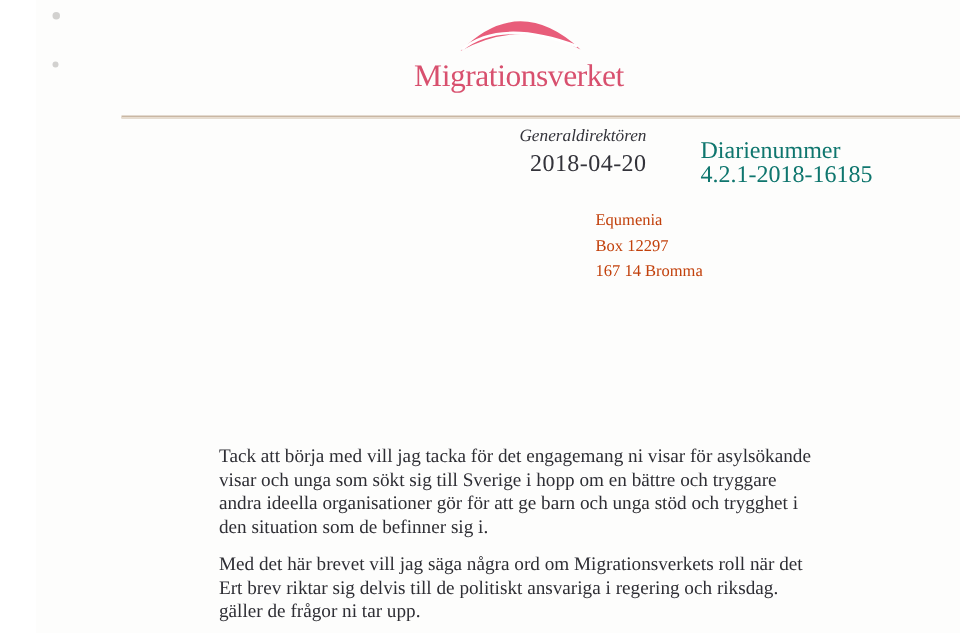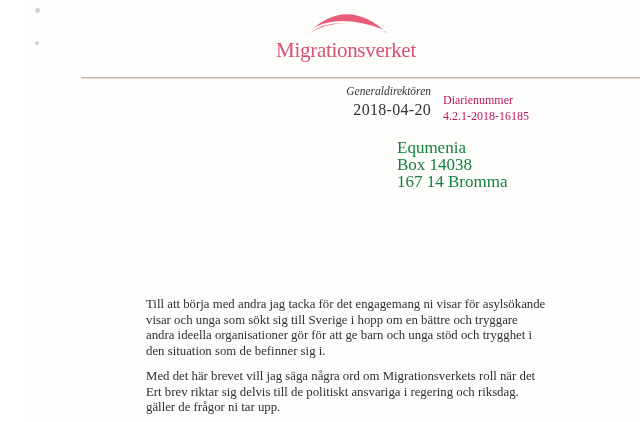--- a/index.html
+++ b/index.html
@@ -44,30 +44,30 @@
     position: absolute;
     left: 235px; top: 85px; width: 172px;
     text-align: right;
     color: #33333a;
   }
   .sender-title { font-style: italic; font-size: 11.5px; }
   .letter-date { font-size: 16px; margin-top: 4px; letter-spacing: 0.3px; }
 
   .diary {
     position: absolute;
-    left: 419px; top: 93px;
-    font-size: 12px; line-height: 15.5px;
-    color: #be185d;
+    left: 443px; top: 93px;
+    font-size: 16px; line-height: 15.5px;
+    color: #0f766e;
   }
 
   .recipient {
     position: absolute;
     left: 373px; top: 139px;
-    font-size: 17px; line-height: 17px;
-    color: #15803d;
+    font-size: 11px; line-height: 17px;
+    color: #c2410c;
   }
 
   .heading {
     position: absolute;
     left: 122px; top: 266px;
     font-family: "Liberation Sans", sans-serif;
     font-weight: bold;
     font-size: 14px;
     letter-spacing: 0.2px;
     color: #26262a;
@@ -105,28 +105,28 @@
     <div class="letter-date">2018-04-20</div>
   </div>
 
   <div class="diary">
     <div>Diarienummer</div>
     <div>4.2.1-2018-16185</div>
   </div>
 
   <div class="recipient">
     <div class="line">Equmenia</div>
-    <div class="line">Box 14038</div>
+    <div class="line">Box 12297</div>
     <div class="line">167 14 Bromma</div>
   </div>
 
 
   <div class="letter-body">
     <div class="para">
-      <div class="line">Till att börja med andra jag tacka för det engagemang ni visar för asylsökande</div>
+      <div class="line">Tack att börja med vill jag tacka för det engagemang ni visar för asylsökande</div>
       <div class="line">visar och unga som sökt sig till Sverige i hopp om en bättre och tryggare</div>
       <div class="line">andra ideella organisationer gör för att ge barn och unga stöd och trygghet i</div>
       <div class="line">den situation som de befinner sig i.</div>
     </div>
     <div class="para">
       <div class="line">Med det här brevet vill jag säga några ord om Migrationsverkets roll när det</div>
       <div class="line">Ert brev riktar sig delvis till de politiskt ansvariga i regering och riksdag.</div>
       <div class="line">gäller de frågor ni tar upp.</div>
     </div>
   </div>

